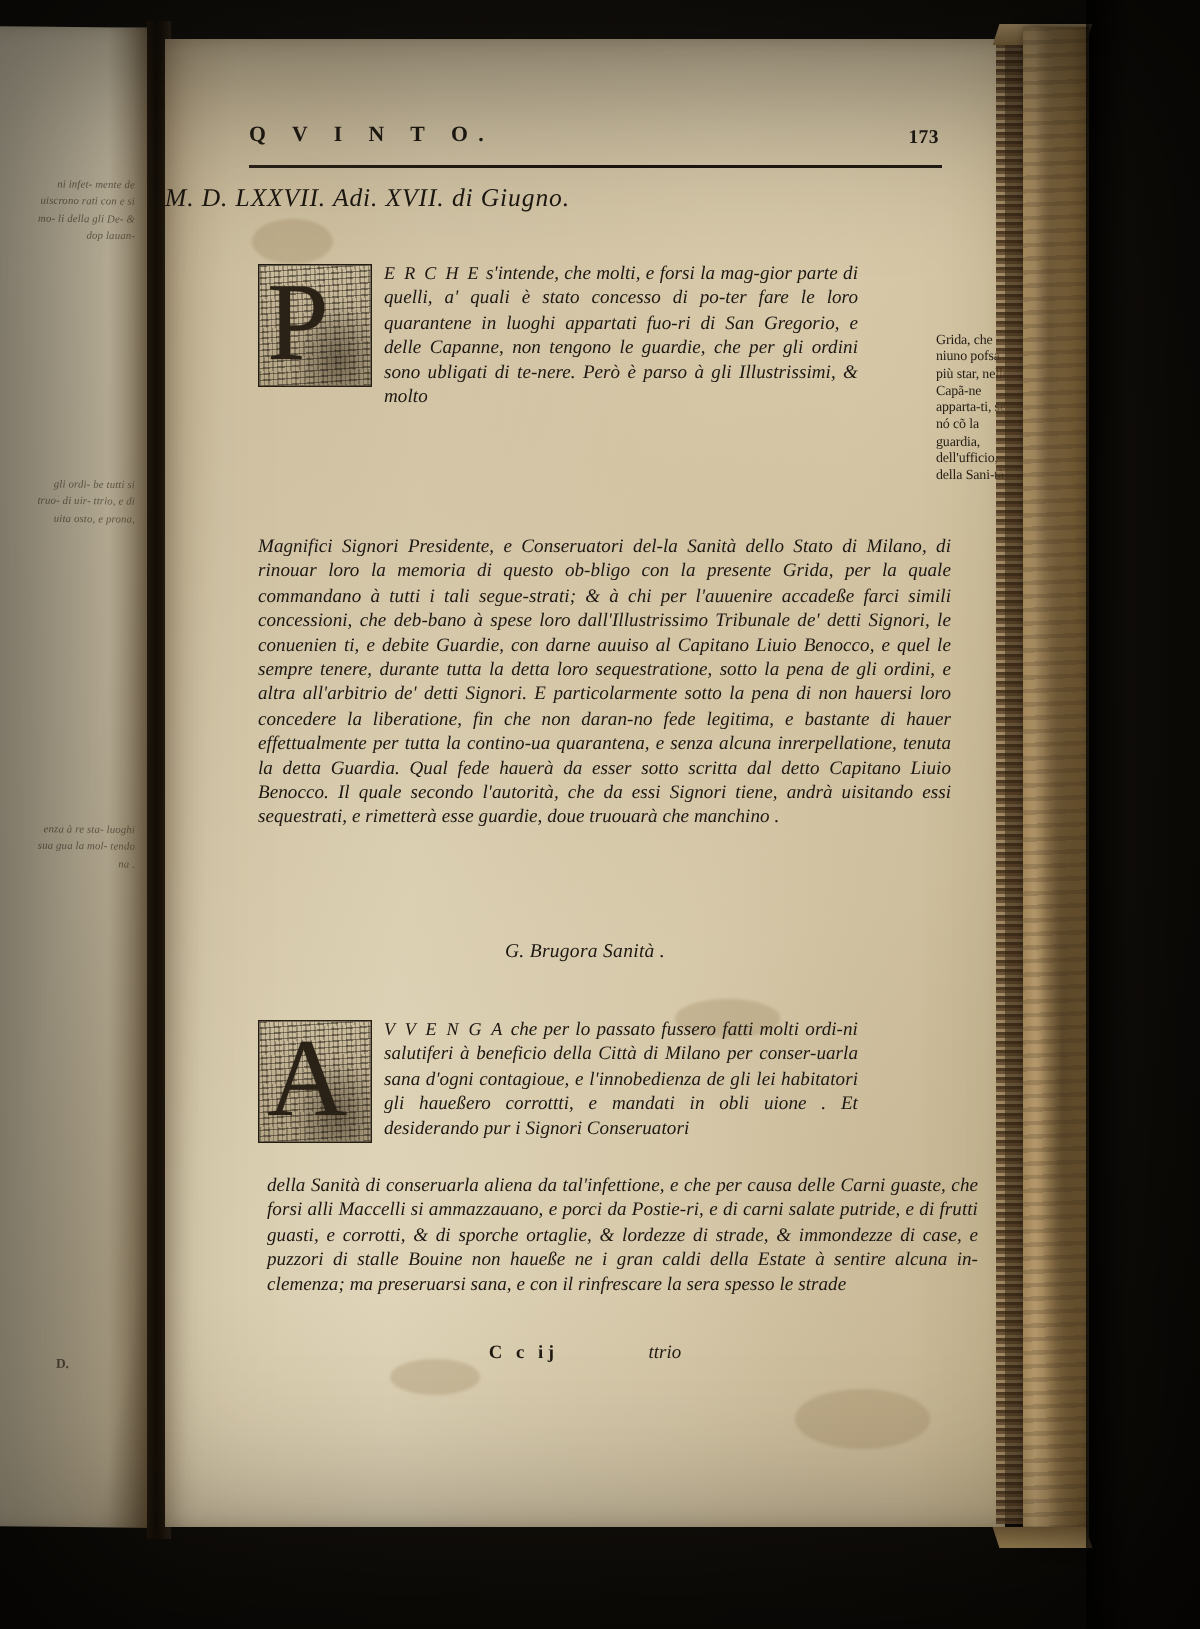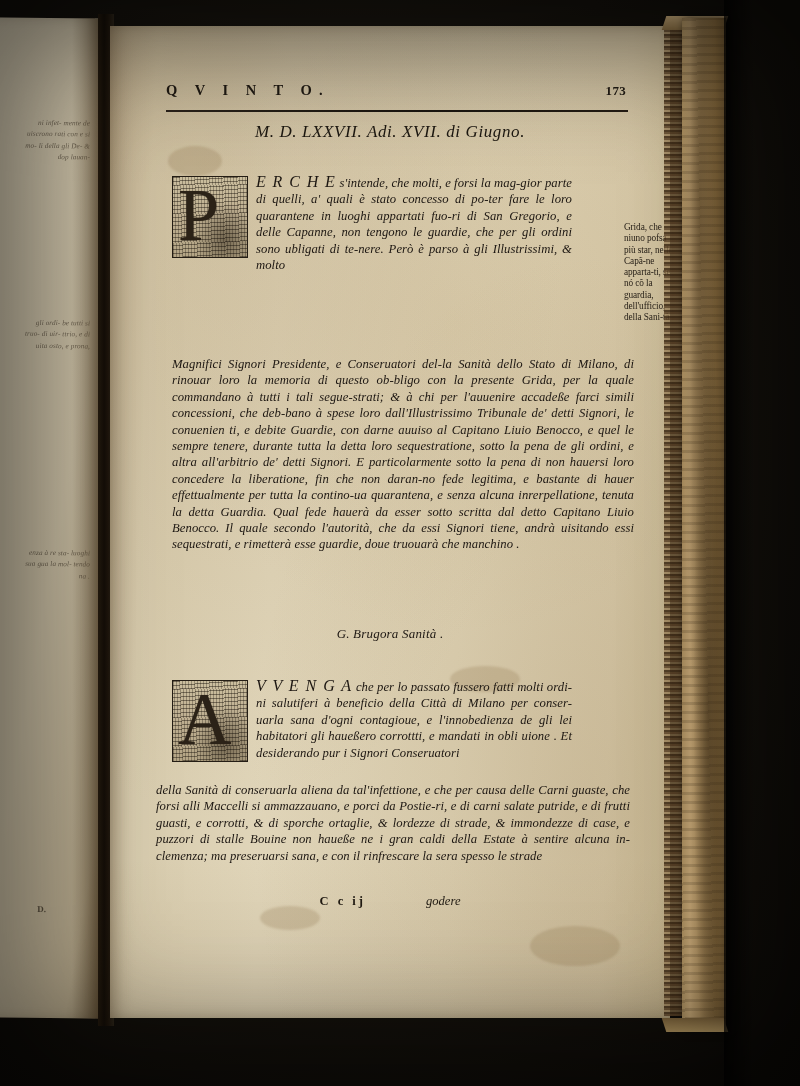--- a/index.html
+++ b/index.html
@@ -149,21 +149,21 @@
     top: 84px;
     width: 462px;
     height: 2.2px;
     background: linear-gradient(90deg, #2a221a 0%, #1a150f 55%, #241c14 100%);
   }
 
   .heading {
     position: absolute;
     left: 0; right: 0;
     top: 96px;
-    text-align: center;
+    text-align: left;
     font-size: 17px;
     font-style: italic;
     letter-spacing: 0.6px;
     color: #1c1710;
   }
 
   
   .sec1 {
     position: absolute;
     left: 62px;
@@ -202,21 +202,21 @@
   .para {
     font-style: italic;
     font-size: 12.7px;
     line-height: 16.4px;
     text-align: justify;
     color: #1d1712;
     letter-spacing: 0.05px;
   }
   .para .smallcaps {
     font-style: italic;
-    font-size: 16px;
+    font-size: 12px;
     letter-spacing: 1.4px;
   }
 
   .sec1-rest {
     position: absolute;
     left: 62px;
     top: 330px;
     width: 462px;
   }
 
@@ -247,21 +247,21 @@
 
   
   .sec2 {
     position: absolute;
     left: 62px;
     top: 652px;
     width: 400px;
   }
   .sec2-rest {
     position: absolute;
-    left: 46px;
+    left: 68px;
     top: 756px;
     width: 474px;
   }
 
   .colophon {
     position: absolute;
     left: 0; right: 0;
     top: 868px;
     display: flex;
     justify-content: center;
@@ -383,21 +383,21 @@
         <div class="para">
           <span class="smallcaps">V V E N G A</span>
           <span>che per lo passato fussero fatti molti ordi-ni salutiferi à beneficio della Città di Milano per conser-uarla sana d'ogni contagioue, e l'innobedienza de gli lei habitatori gli haueßero corrottti, e mandati in obli uione . Et desiderando pur i Signori Conseruatori</span>
         </div>
       </div>
 
       <div class="sec2-rest para">della Sanità di conseruarla aliena da tal'infettione, e che per causa delle Carni guaste, che forsi alli Maccelli si ammazzauano, e porci da Postie-ri, e di carni salate putride, e di frutti guasti, e corrotti, &amp; di sporche ortaglie, &amp; lordezze di strade, &amp; immondezze di case, e puzzori di stalle Bouine non haueße ne i gran caldi della Estate à sentire alcuna in-clemenza; ma preseruarsi sana, e con il rinfrescare la sera spesso le strade</div>
 
       <div class="colophon">
         <span class="sig-mark">C c  ij</span>
-        <span class="catchword">godere</span>
+        <span class="catchword">ttrio</span>
       </div>
 
     </div>
   </div>
 
   <div class="fore-edge"></div>
   <div class="cover-top"></div>
   <div class="cover">
     <div class="cover-grain"></div>
   </div>

